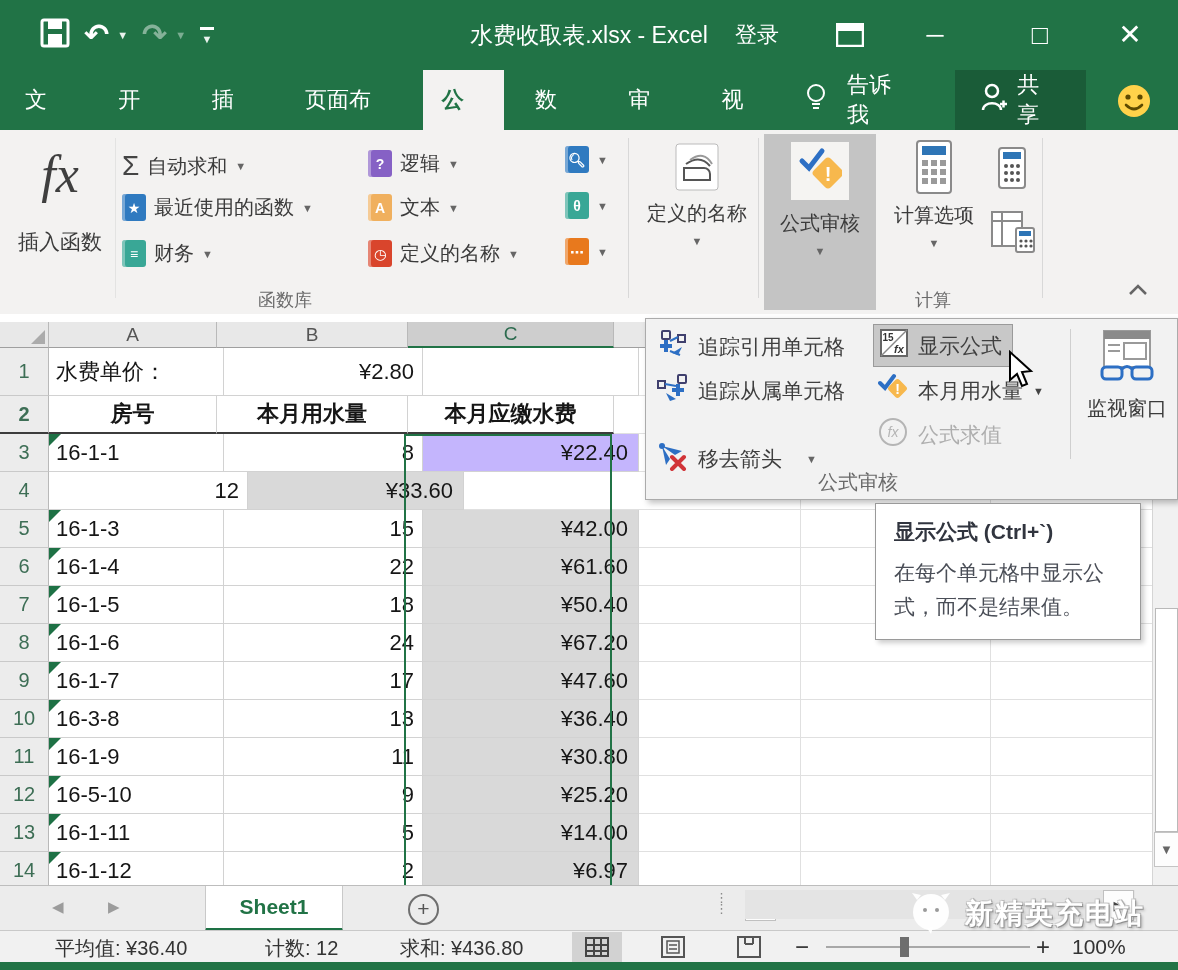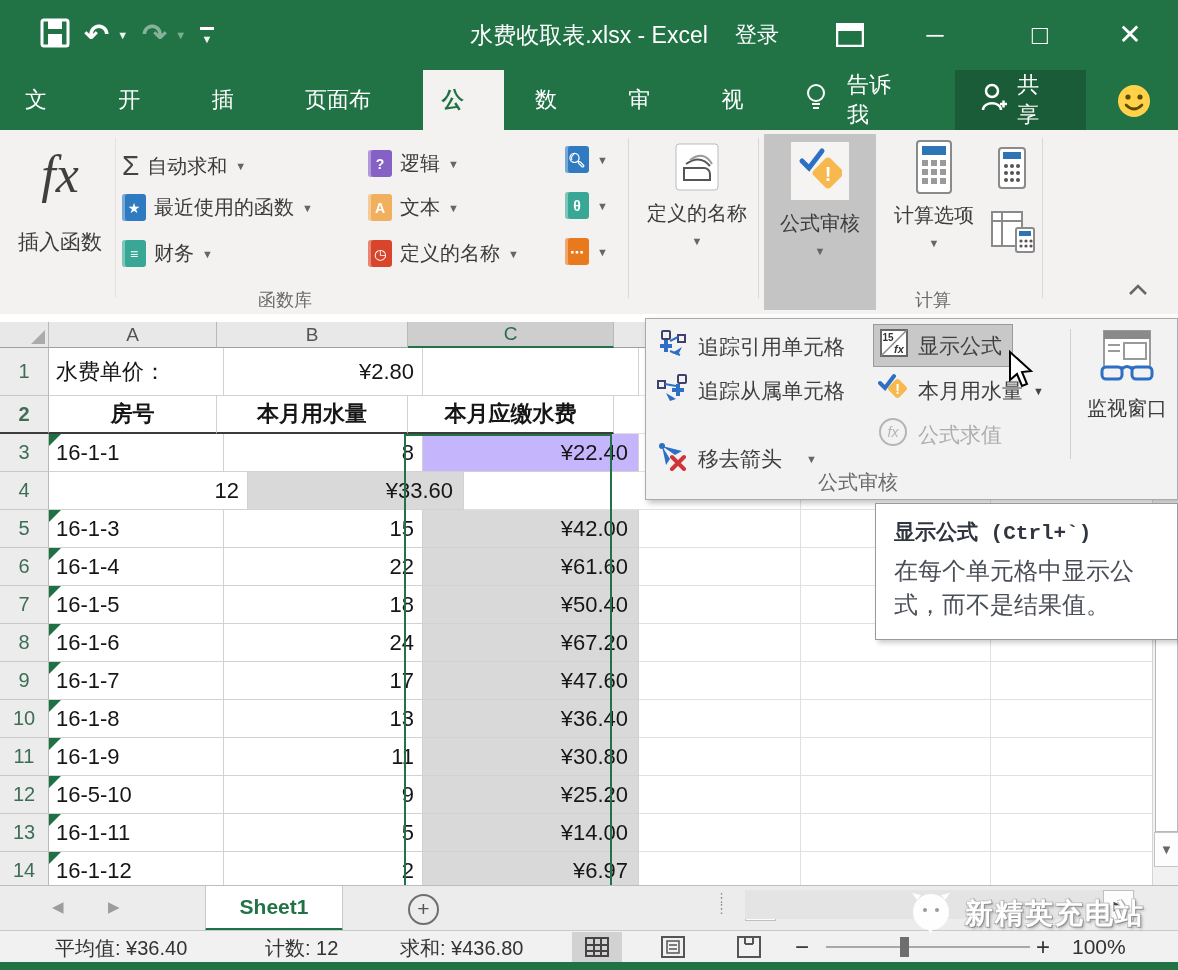--- a/index.html
+++ b/index.html
@@ -78,24 +78,24 @@
           box-shadow:3px 3px 6px rgba(0,0,0,.25);box-sizing:border-box;}
   .fly-item{position:absolute;display:flex;align-items:center;gap:10px;font-size:21px;color:#3f3f3f;white-space:nowrap;}
   #show-formulas{background:#c8c8c8;outline:1px solid #9a9a9a;padding:4px 10px 4px 6px;}
   .disabled{color:#aeaeae;}
   #fly-group-label{left:0px;top:150px;width:424px;text-align:center;font-size:20px;color:#6a6a6a;}
   #fly-vdivider{left:424px;top:10px;width:1px;height:130px;background:#cfcfcf;}
   #watch-window{left:432px;top:10px;width:98px;text-align:center;}
   #watch-window .lbl{font-size:20px;color:#3b3b3b;margin-top:6px;}
 
   
-  #tooltip{left:875px;top:503px;width:303px;height:137px;background:#fff;border:1px solid #9a9a9a;
-           box-shadow:3px 3px 5px rgba(0,0,0,.2);box-sizing:border-box;font-family:Liberation Mono, monospace;}
+  #tooltip{left:875px;top:503px;width:266px;height:137px;background:#fff;border:1px solid #9a9a9a;
+           box-shadow:3px 3px 5px rgba(0,0,0,.2);box-sizing:border-box;}
   #tooltip .tt-title{position:absolute;left:18px;top:14px;font-size:21px;font-weight:bold;color:#31353f;}
-  #tooltip .tt-body{position:absolute;left:18px;top:52px;width:250px;font-size:24px;line-height:34px;color:#4a4e57;}
+  #tooltip .tt-body{position:absolute;left:18px;top:52px;width:250px;font-size:21px;line-height:34px;color:#4a4e57;}
 
   
   #tabbar{left:0;top:885px;width:1178px;height:45px;background:#ececec;border-top:1px solid #bdbdbd;}
   .navarr{top:12px;color:#9c9c9c;font-size:15px;}
   #sheet-tab{left:205px;top:0;width:136px;height:42px;background:#fff;border-right:1px solid #c9c9c9;border-left:1px solid #c9c9c9;
              border-bottom:3px solid #1e7145;color:#217346;font-size:21px;font-weight:bold;text-align:center;line-height:42px;}
   #addsheet{left:408px;top:8px;width:27px;height:27px;border:2px solid #6f6f6f;border-radius:50%;color:#555;
             font-size:21px;line-height:25px;text-align:center;}
   #tab-dots{left:715px;top:6px;color:#8a8a8a;font-size:13px;line-height:11px;text-align:center;}
   .hsbtn{top:4px;width:29px;height:29px;background:#fdfdfd;border:1px solid #c0c0c0;text-align:center;color:#444;font-size:13px;line-height:29px;}
@@ -411,21 +411,21 @@
       </div>
         <div class="row">
         <div class="cell rn">9</div>
         <div class="cell ca tri">16-1-7</div>
         <div class="cell cb">17</div>
         <div class="cell cc selc">¥47.60</div>
         <div class="cell cf"></div>
       </div>
         <div class="row">
         <div class="cell rn">10</div>
-        <div class="cell ca tri">16-1-8</div>
+        <div class="cell ca tri">16-3-8</div>
         <div class="cell cb">13</div>
         <div class="cell cc selc">¥36.40</div>
         <div class="cell cf"></div>
       </div>
         <div class="row">
         <div class="cell rn">11</div>
         <div class="cell ca tri">16-1-9</div>
         <div class="cell cb">11</div>
         <div class="cell cc selc">¥30.80</div>
         <div class="cell cf"></div>

